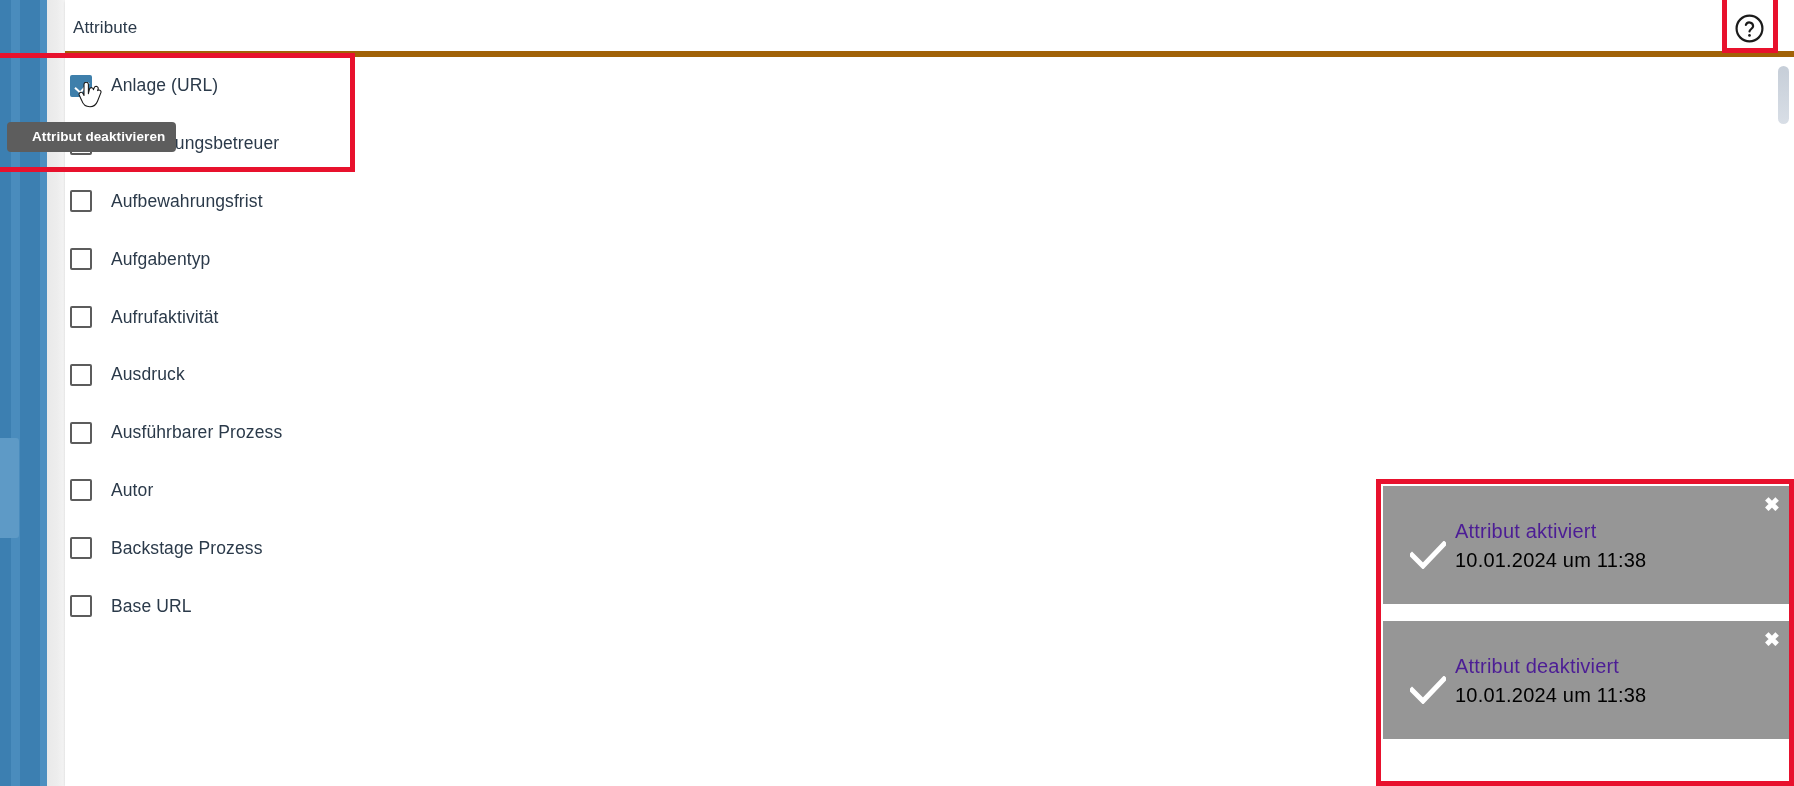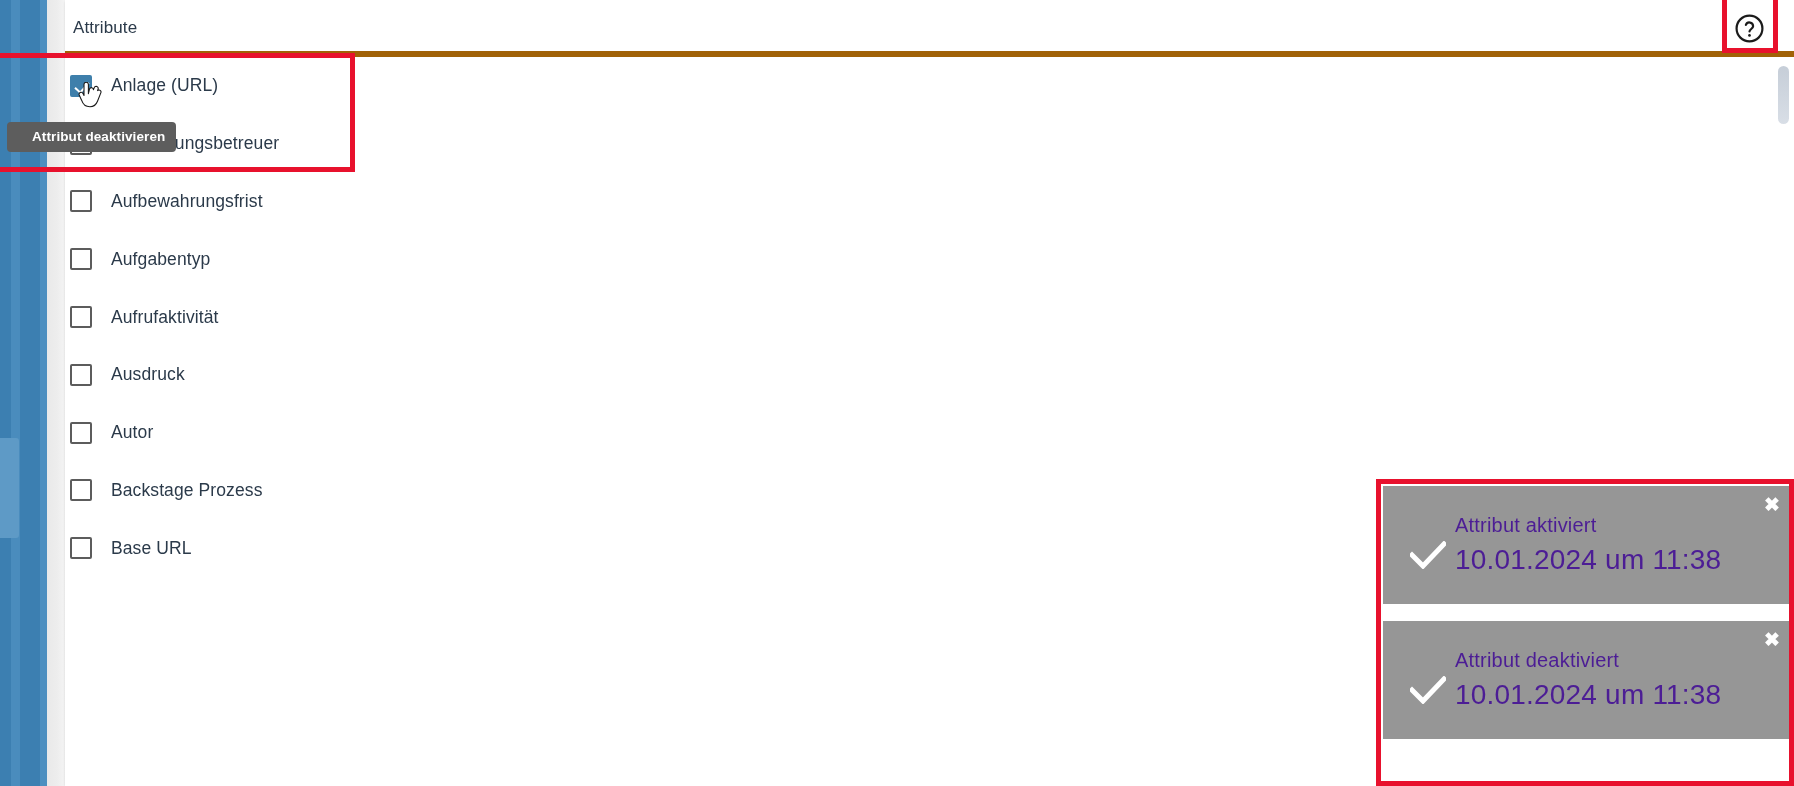--- a/index.html
+++ b/index.html
@@ -181,23 +181,23 @@
   }
   .toast-check svg { display: block; }
   .toast-body { padding-bottom: 18px; }
   .toast-title {
     font-size: 20px;
     line-height: 1.45;
     color: #4c1d95;
     letter-spacing: .2px;
   }
   .toast-time {
-    font-size: 28px;
+    font-size: 20px;
     line-height: 1.45;
-    color: #4c1d95;
+    color: #000000;
     letter-spacing: .2px;
   }
   .toast-close {
     position: absolute;
     right: 14px; top: 9px;
     font-size: 19px;
     font-weight: bold;
     color: #ffffff;
     line-height: 1;
     cursor: pointer;
@@ -266,20 +266,24 @@
         <div class="list-row">
           <div class="cb"></div>
           <span class="row-label">Aufrufaktivität</span>
         </div>
         <div class="list-row">
           <div class="cb"></div>
           <span class="row-label">Ausdruck</span>
         </div>
         <div class="list-row">
           <div class="cb"></div>
+          <span class="row-label">Ausführbarer Prozess</span>
+        </div>
+        <div class="list-row">
+          <div class="cb"></div>
           <span class="row-label">Autor</span>
         </div>
         <div class="list-row">
           <div class="cb"></div>
           <span class="row-label">Backstage Prozess</span>
         </div>
         <div class="list-row">
           <div class="cb"></div>
           <span class="row-label">Base URL</span>
         </div>

